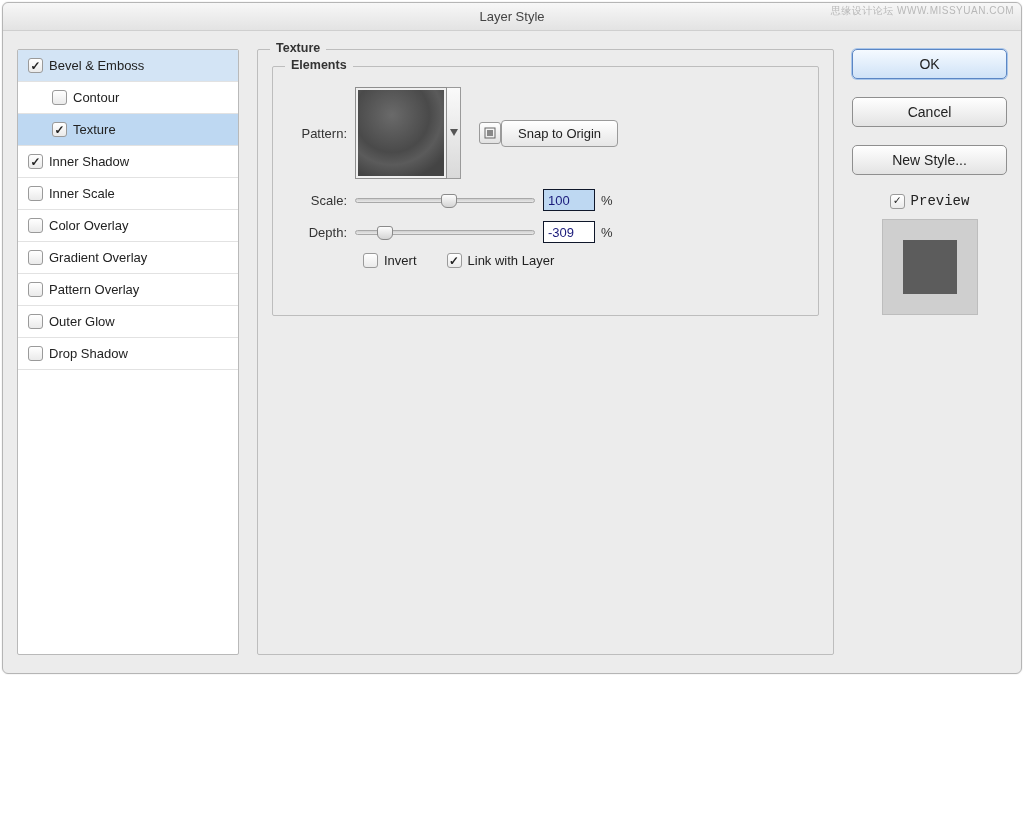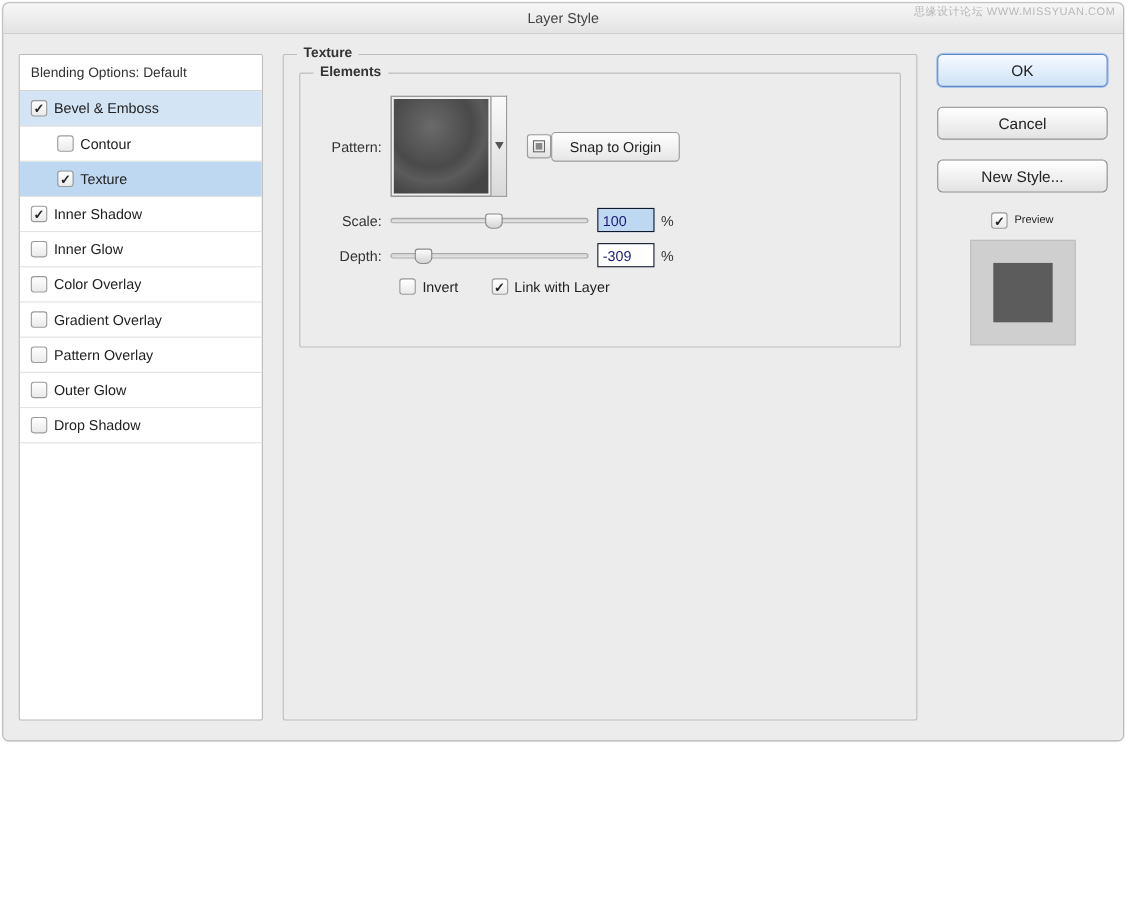--- a/index.html
+++ b/index.html
@@ -232,21 +232,21 @@
   background: linear-gradient(#f5faff,#cfe2f7);
   box-shadow: 0 0 0 1px #a9c6ea;
   font-weight: 500;
 }
 .preview-wrap {
   display: flex;
   flex-direction: column;
   gap: 10px;
   align-items: center;
 }
-.preview-check { display: flex; align-items: center; gap: 6px; font-size: 10px;}
+.preview-check { display: flex; align-items: center; gap: 6px; font-size: 14px; font-family: Liberation Mono, monospace;}
 .preview-box {
   width: 96px; height: 96px;
   background: #cfcfcf;
   border: 1px solid #bdbdbd;
   display: flex; align-items: center; justify-content: center;
 }
 .preview-inner {
   width: 54px; height: 54px;
   background: #5c5c5c;
 }
@@ -256,41 +256,40 @@
 
 <div class="window">
   <div class="titlebar">
     <span>Layer Style</span>
   </div>
   <div class="watermark">思缘设计论坛  WWW.MISSYUAN.COM</div>
 
   <div class="content">
 
     <div class="styles-panel">
-      <div class="styles-subheader">Blending Options: Default</div>
       <div id="styles-list">
           <div class="style-row parent-selected">
             <span class="chk checked"></span>
             <span>Bevel &amp; Emboss</span>
           </div>
           <div class="style-row indent">
             <span class="chk"></span>
             <span>Contour</span>
           </div>
           <div class="style-row indent selected">
             <span class="chk checked"></span>
             <span>Texture</span>
           </div>
           <div class="style-row">
             <span class="chk checked"></span>
             <span>Inner Shadow</span>
           </div>
           <div class="style-row">
             <span class="chk"></span>
-            <span>Inner Glow</span>
+            <span>Inner Scale</span>
           </div>
           <div class="style-row">
             <span class="chk"></span>
             <span>Color Overlay</span>
           </div>
           <div class="style-row">
             <span class="chk"></span>
             <span>Gradient Overlay</span>
           </div>
           <div class="style-row">

